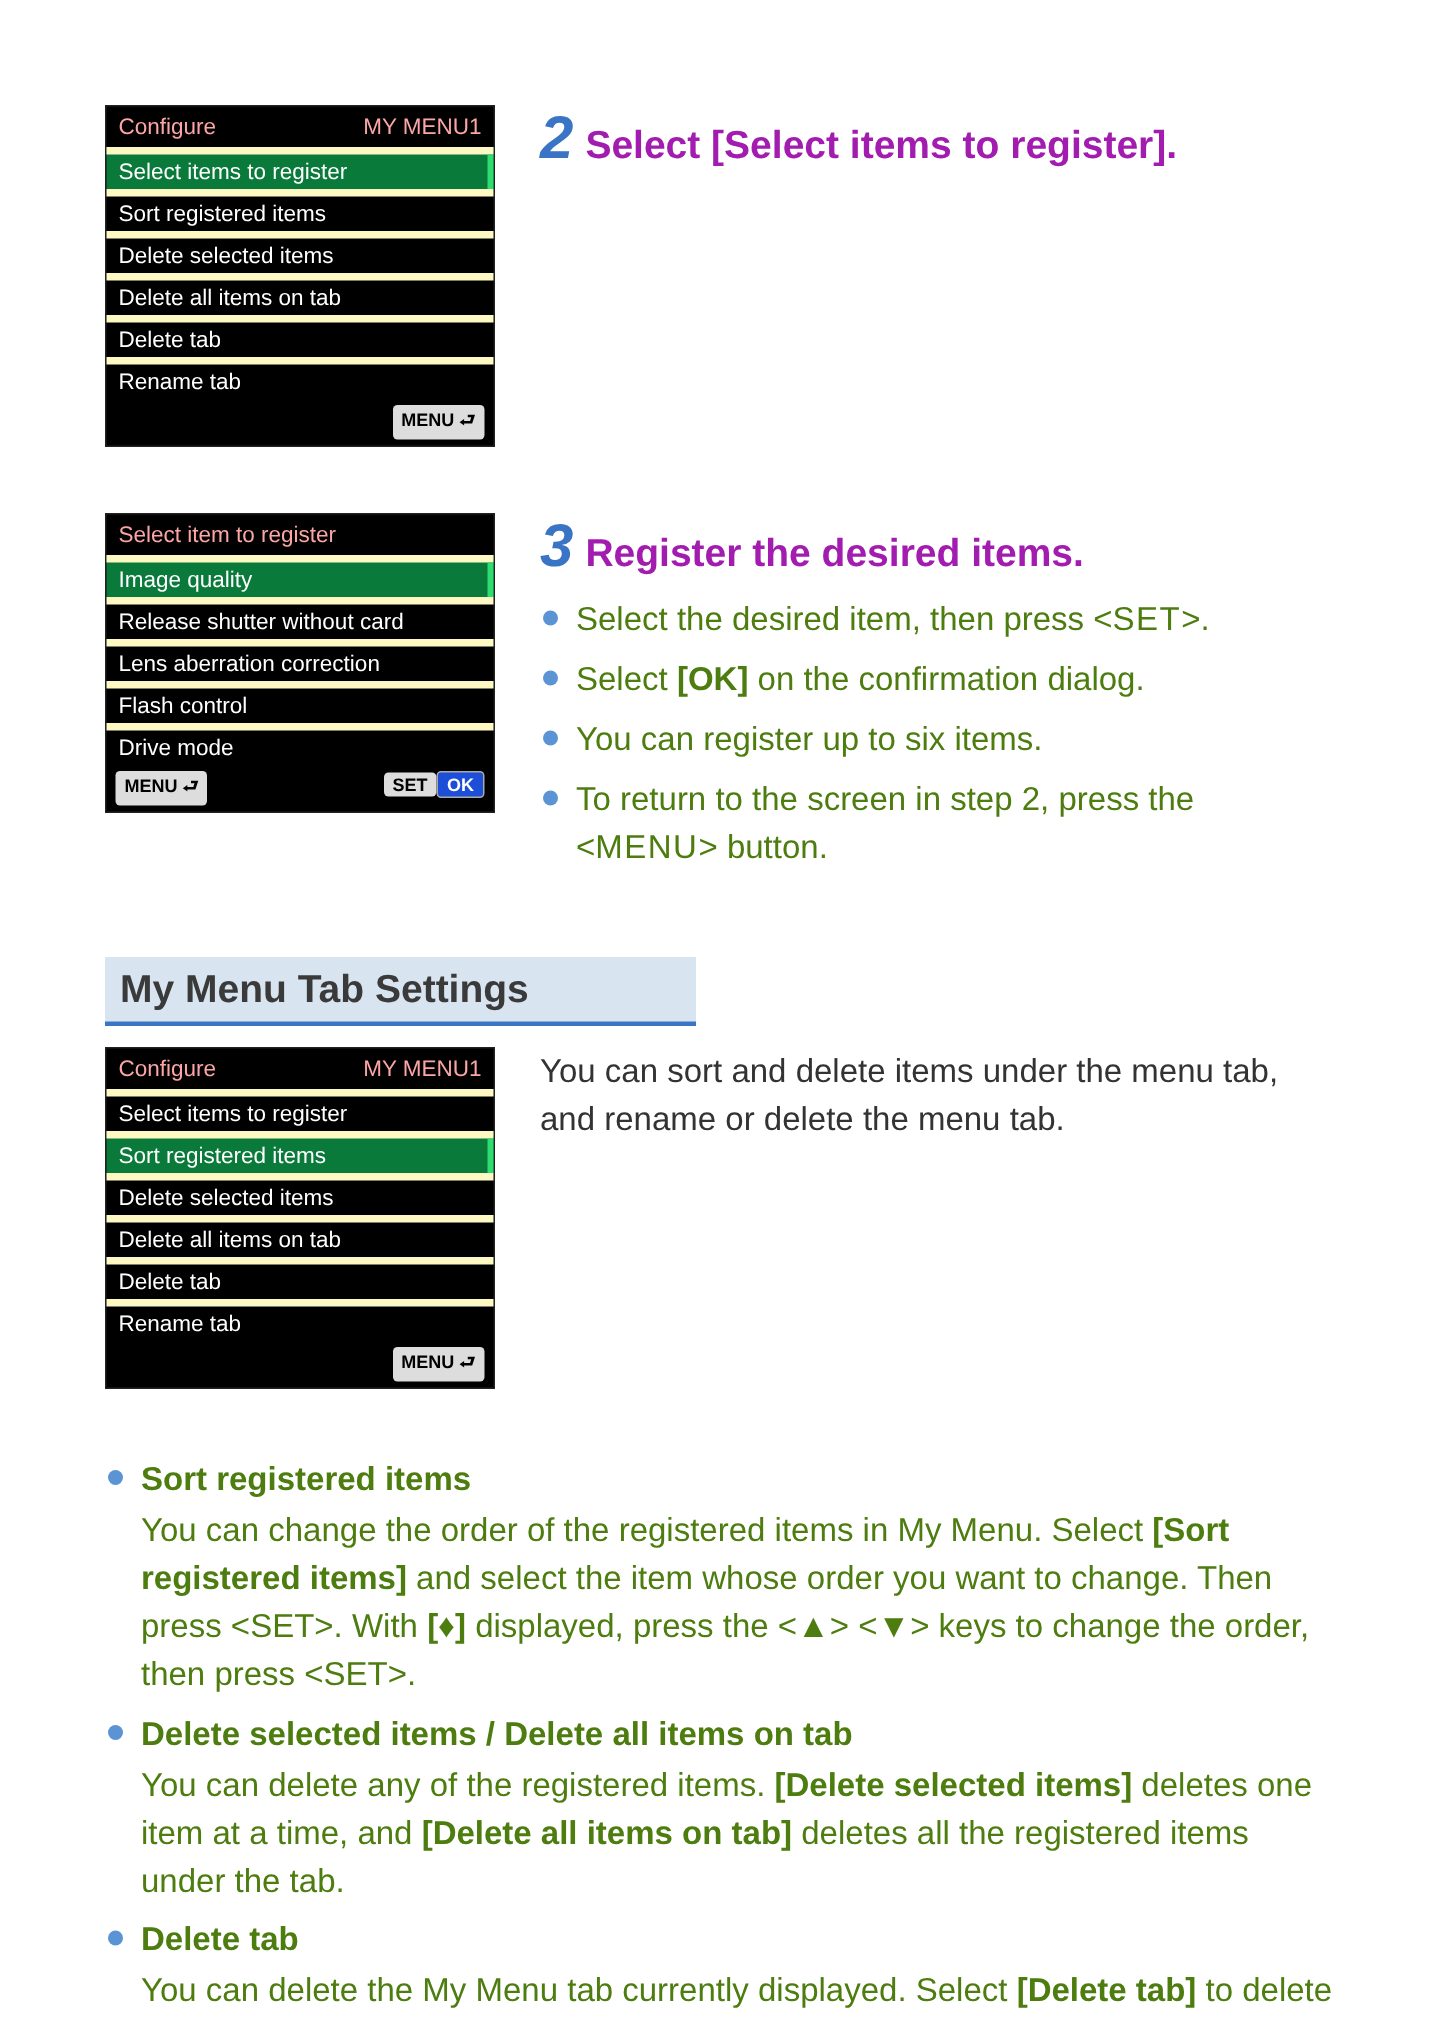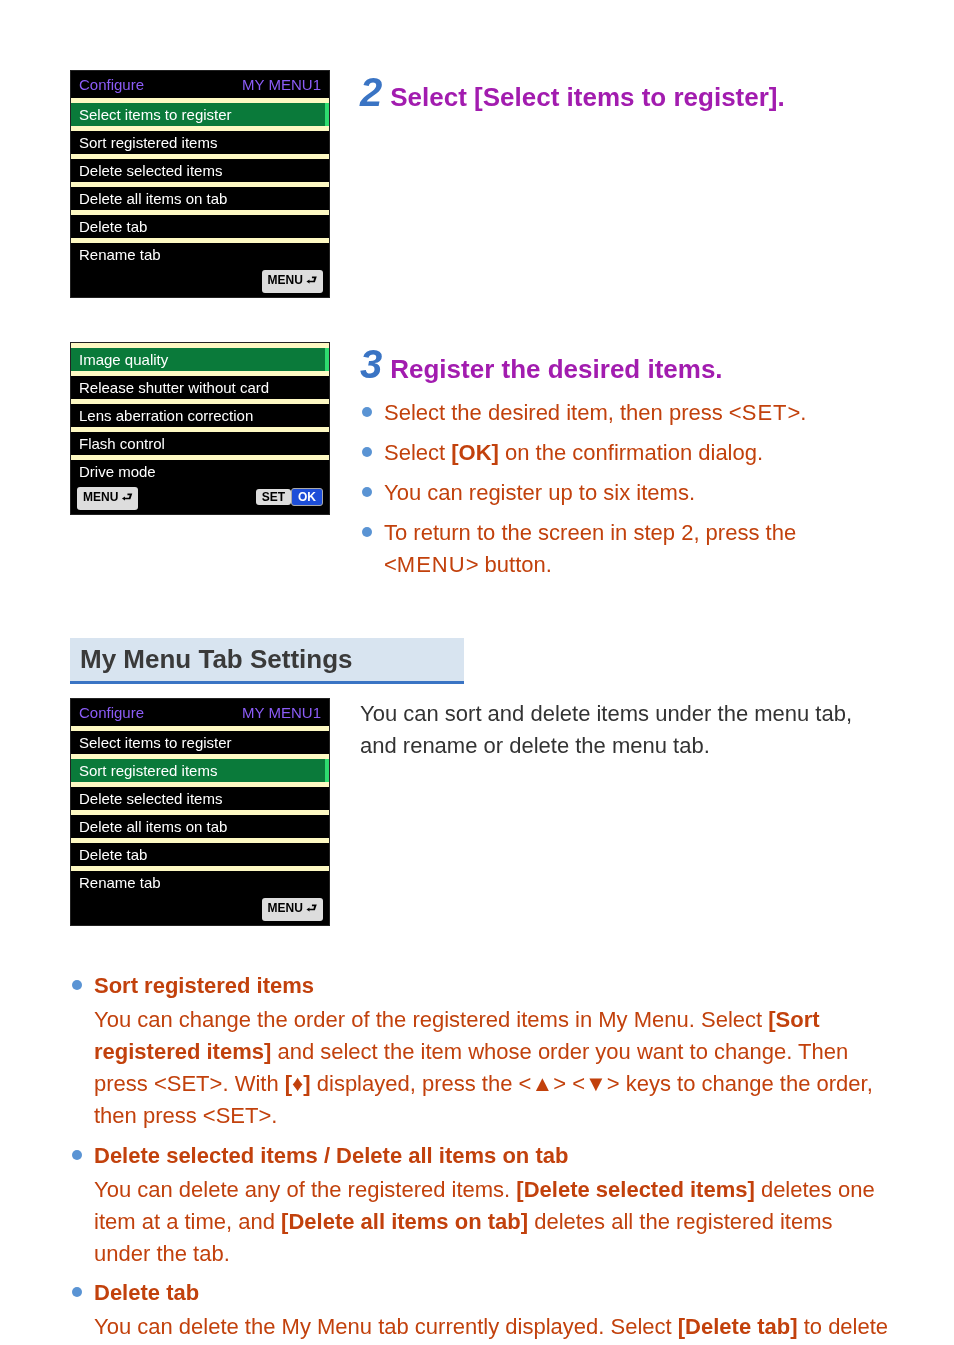--- a/index.html
+++ b/index.html
@@ -5,36 +5,36 @@
   * { box-sizing: border-box; margin: 0; padding: 0; }
   html, body { width: 954px; background: #fff; font-family: Arial, Helvetica, sans-serif; color: #333; }
   .page { padding: 70px 60px 40px 70px; }
 
   .two-col { display: flex; gap: 30px; margin-bottom: 30px; align-items: flex-start; }
   .left { flex: 0 0 260px; }
   .right { flex: 1; }
 
   
   .lcd { width: 260px; background: #000; color: #fff; font-size: 15px; border: 1px solid #222; margin-bottom: 14px; }
-  .lcd-header { display: flex; justify-content: space-between; padding: 5px 8px; font-size: 15px; color: #8b5cf6; }
+  .lcd-header { display: flex; justify-content: space-between; padding: 5px 8px; font-size: 15px; color: #fca5a5; }
   .lcd-row { padding: 3px 8px; border-top: 5px solid #fef9c3; position: relative; }
   .lcd-row.sel { background: #0a7a3a; }
   .lcd-row.sel::after { content: ""; position: absolute; right: 0; top: 0; bottom: 0; width: 4px; background: #2edc6f; }
   .lcd-footer { display: flex; justify-content: flex-end; padding: 4px 6px; gap: 8px; }
   .lcd-footer.both { justify-content: space-between; }
   .pill { background: #ddd; color: #000; border-radius: 3px; font-size: 12px; padding: 1px 6px; display: inline-flex; align-items: center; gap: 2px; font-weight: bold; }
   .pill.dark { background: #1d4ed8; color: #fff; border: 1px solid #aaa; }
 
   
   .step-head { display: flex; align-items: baseline; gap: 8px; margin-bottom: 10px; }
   .step-num { color: #3a74c4; font-size: 40px; font-weight: 900; font-style: italic; }
   .step-title { font-size: 26px; font-weight: bold; color: #a21caf; }
 
   ul.bullets { list-style: none; padding-left: 24px; margin-top: 6px; }
-  ul.bullets > li { position: relative; font-size: 22px; line-height: 1.45; margin: 0 0 8px; color: #c2410c; }
+  ul.bullets > li { position: relative; font-size: 22px; line-height: 1.45; margin: 0 0 8px; color: #4d7c0f; }
   ul.bullets > li::before { content: ""; position: absolute; left: -22px; top: 10px; width: 10px; height: 10px; border-radius: 50%; background: #5a94d4; }
   ul.bullets.big > li { font-size: 22px; font-weight: bold; }
 
   .glyph { font-family: Arial, sans-serif; }
 
   .section-heading { background: #d8e4f0; border-bottom: 3px solid #3a74c4; padding: 6px 10px; font-size: 26px; font-weight: bold; color: #3a3a3a; display: inline-block; width: 394px; margin: 20px 0 14px; }
 
   .body-p { font-size: 22px; line-height: 1.45; }
   .body-block { margin-top: 10px; }
 
@@ -72,20 +72,23 @@
         <span class="step-num">2</span>
         <span class="step-title">Select [Select items to register].</span>
       </div>
     </div>
   </div>
 
   
   <div class="two-col">
     <div class="left">
       <div class="lcd">
+        <div class="lcd-header">
+          <span>Select item to register</span>
+        </div>
         <div class="lcd-row sel">Image quality</div>
         <div class="lcd-row">Release shutter without card</div>
         <div class="lcd-row">Lens aberration correction</div>
         <div class="lcd-row">Flash control</div>
         <div class="lcd-row">Drive mode</div>
         <div class="lcd-footer both">
           <span class="pill">MENU ⮐</span>
           <span>
             <span class="pill">SET</span><span class="pill dark">OK</span>
           </span>

